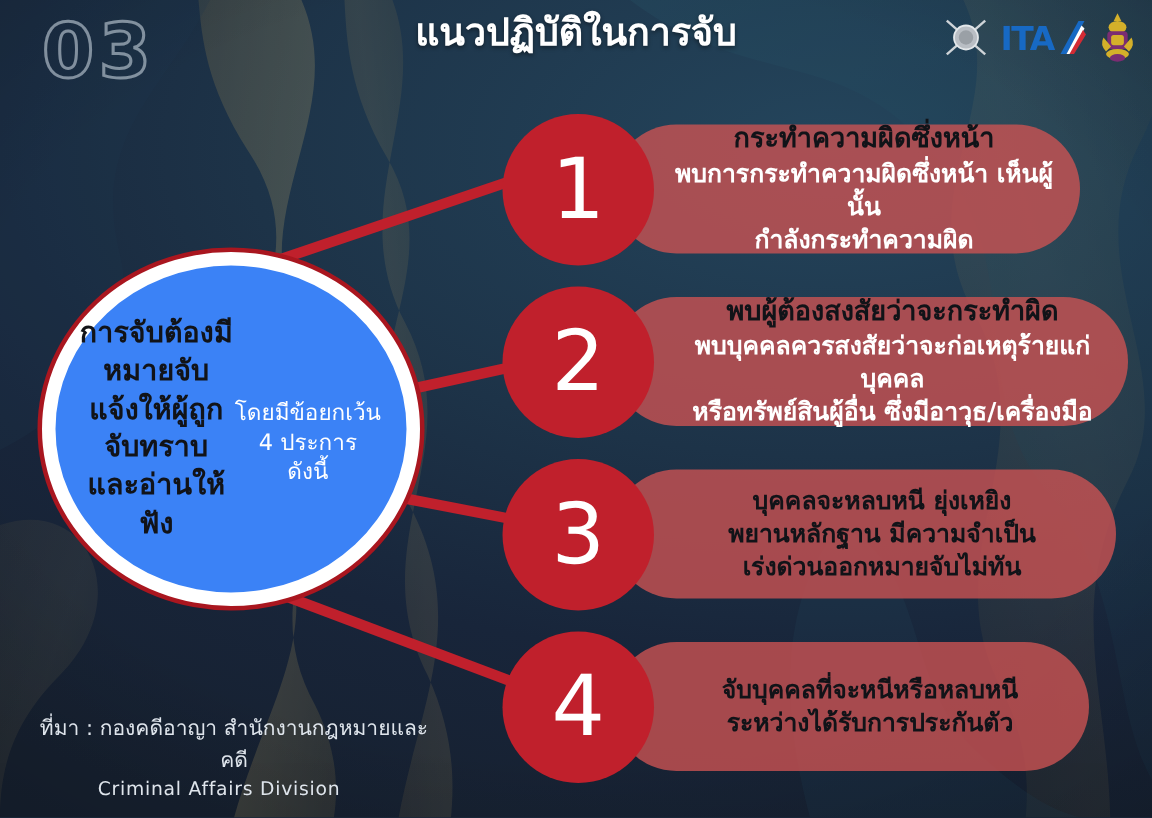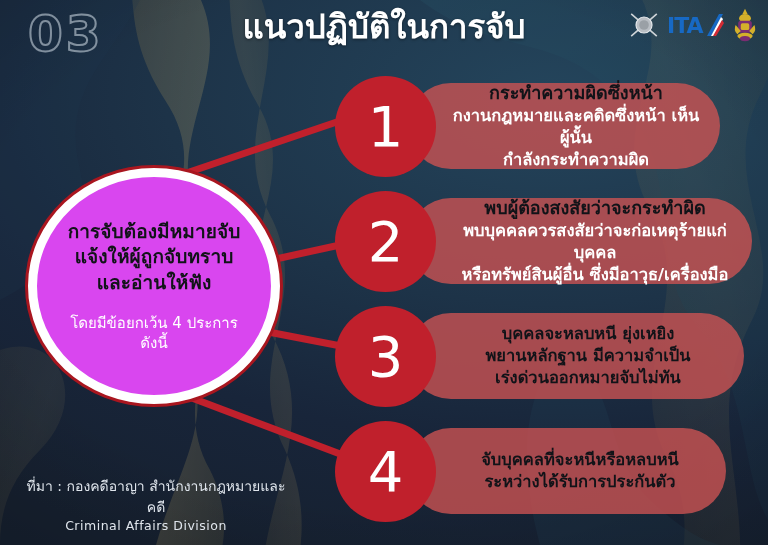--- a/index.html
+++ b/index.html
@@ -32,44 +32,44 @@
     position:absolute; left:28px; top:9px;
     font-size:50px; font-weight:700; letter-spacing:3px;
     color:transparent;
     -webkit-text-stroke:2px rgba(215,225,235,.55);
     line-height:1;
     text-align:right;
   }
   .title {
     position:absolute; left:0; top:6px; width:768px;
     text-align:center;
-    font-size:33px; font-weight:700; color:#ffffff;
+    font-size:25px; font-weight:700; color:#ffffff;
     line-height:1.25;
     text-shadow:0 1px 3px rgba(0,0,0,.45);
   }
   
   .logos {
     position:absolute; right:10px; top:5px;
     display:flex; align-items:center; gap:7px; height:40px;
   }
   .logo-seal { width:32px; height:32px; display:block; }
   .logo-ita { display:flex; align-items:center; height:30px; }
   .logo-ita svg { display:block; }
   .logo-garuda { width:26px; height:34px; display:block; }
   
   .lines { position:absolute; inset:0; }
   
   .hub {
     position:absolute; left:28px; top:168px;
     width:252px; height:236px;
     border-radius:50%;
-    background:#d946ef;
+    background:#3b82f6;
     border:9px solid #ffffff;
     box-shadow:0 0 0 3px #a9161f;
-    display:flex; flex-direction:column;
+    display:flex; flex-direction:row;
     align-items:center; justify-content:center;
     text-align:center;
     padding:0 16px;
   }
   .hub-main {
     font-size:19px; font-weight:700; color:#111318;
     line-height:1.34; letter-spacing:.1px;
   }
   .hub-sub {
     margin-top:19px;
@@ -209,21 +209,21 @@
     <div class="hub-sub">
       <span class="it-line">โดยมีข้อยกเว้น 4 ประการ</span>
       <span class="it-line">ดังนี้</span>
     </div>
   </div>
 
   <div class="item" id="item1">
     <div class="pill">
       <div class="it-title">กระทำความผิดซึ่งหน้า</div>
       <div class="it-body">
-        <span class="it-line">กงานกฎหมายและคดิดซึ่งหน้า เห็นผู้นั้น</span>
+        <span class="it-line">พบการกระทำความผิดซึ่งหน้า เห็นผู้นั้น</span>
         <span class="it-line">กำลังกระทำความผิด</span>
       </div>
     </div>
     <div class="badge">1</div>
   </div>
 
   <div class="item" id="item2">
     <div class="pill">
       <div class="it-title">พบผู้ต้องสงสัยว่าจะกระทำผิด</div>
       <div class="it-body">

